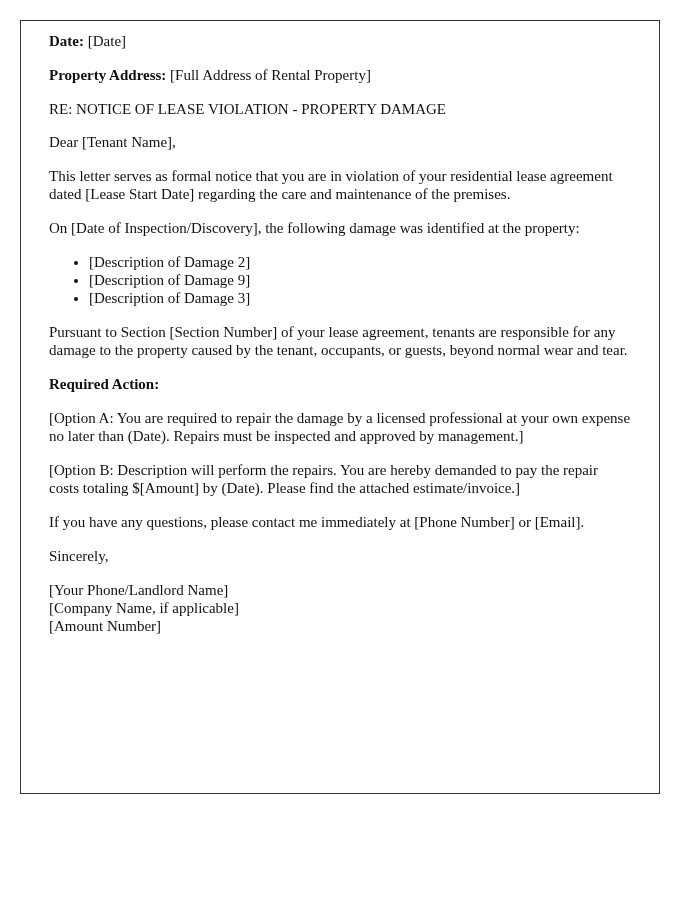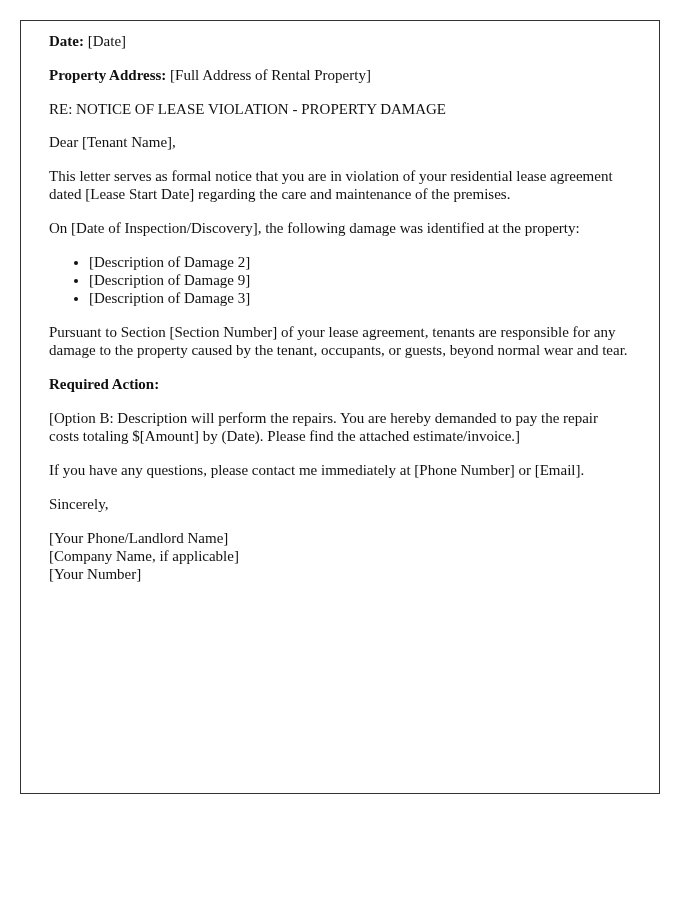--- a/index.html
+++ b/index.html
@@ -50,26 +50,27 @@
   <ul>
     <li>[Description of Damage 2]</li>
     <li>[Description of Damage 9]</li>
     <li>[Description of Damage 3]</li>
   </ul>
 
   <p>Pursuant to Section [Section Number] of your lease agreement, tenants are responsible for any damage to the property caused by the tenant, occupants, or guests, beyond normal wear and tear.</p>
 
   <p class="lbl">Required Action:</p>
 
+  <p>[Option A: You are required to repair the damage by a licensed professional at your own expense no later than (Date). Repairs must be inspected and approved by management.]</p>
 
   <p>[Option B: Description will perform the repairs. You are hereby demanded to pay the repair costs totaling $[Amount] by (Date). Please find the attached estimate/invoice.]</p>
 
 
   <p>If you have any questions, please contact me immediately at [Phone Number] or [Email].</p>
 
   <p>Sincerely,</p>
 
   <p>
     <span class="block-line">[Your Phone/Landlord Name]</span>
     <span class="block-line">[Company Name, if applicable]</span>
-    <span class="block-line">[Your Number]</span>
+    <span class="block-line">[Amount Number]</span>
   </p>
 </div>
 
 </body></html>

